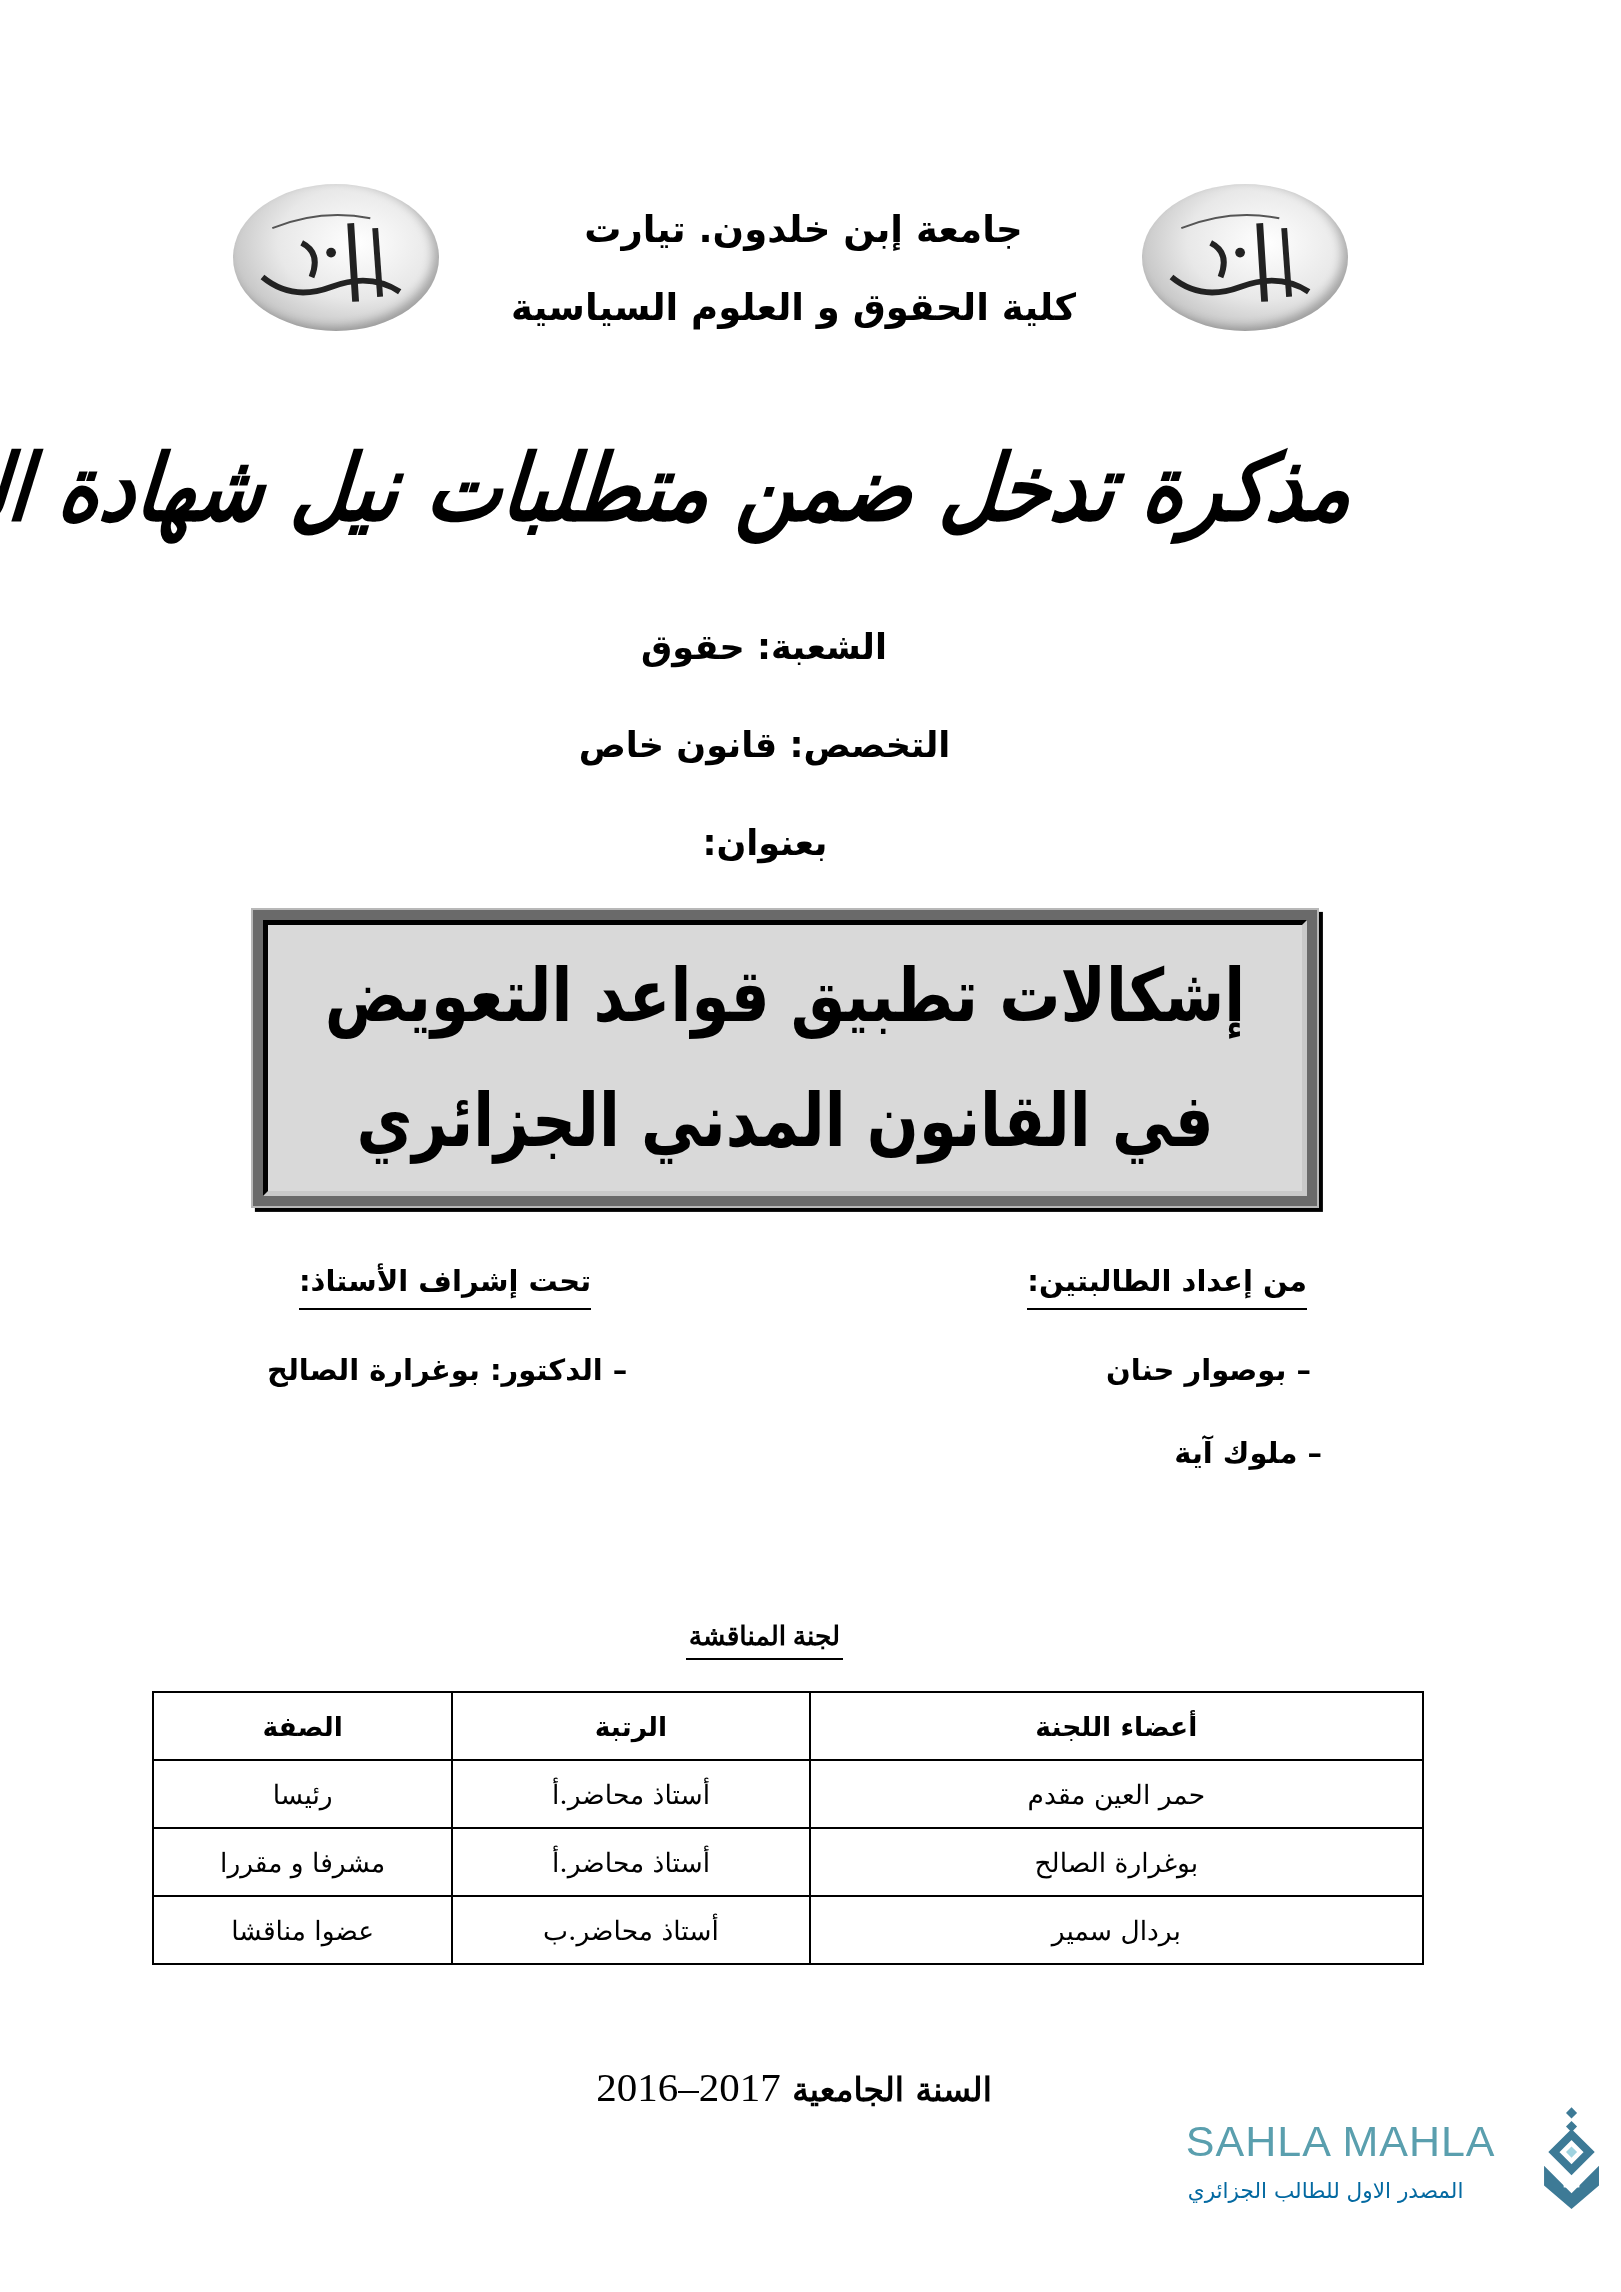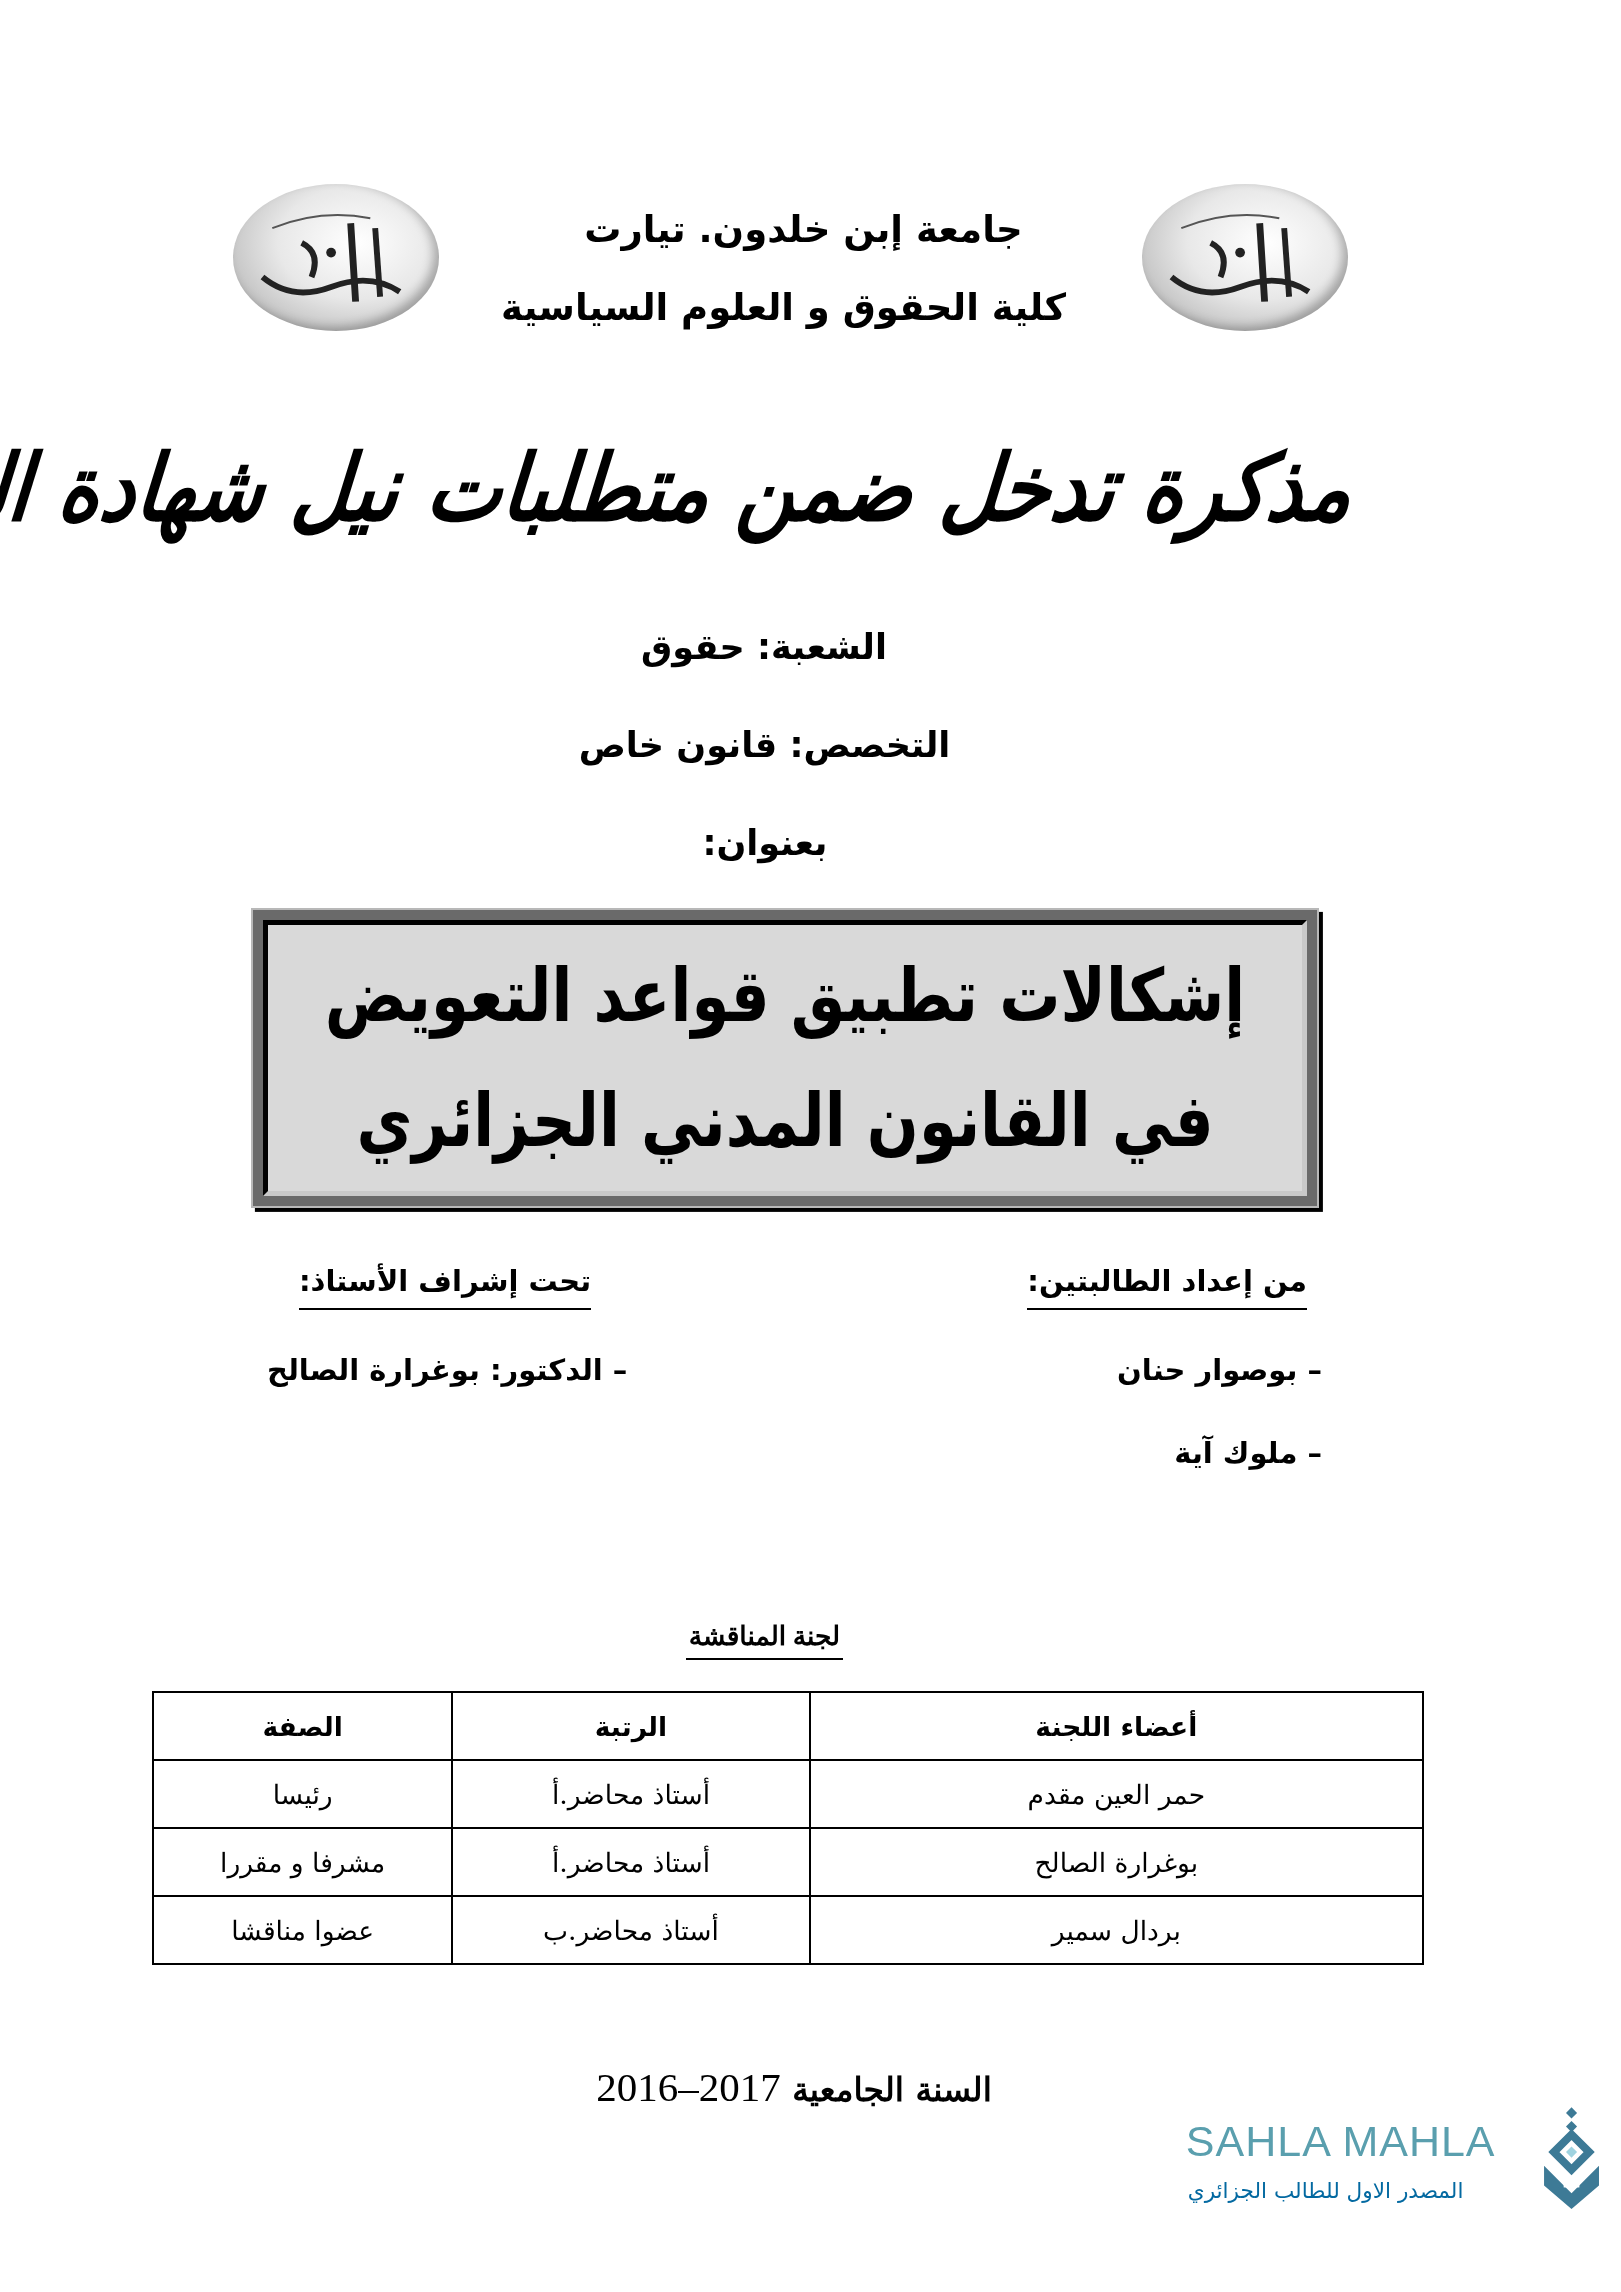--- a/index.html
+++ b/index.html
@@ -113,39 +113,39 @@
     <path d="M30 95 Q60 120 100 105 Q140 90 170 110" stroke="#222" stroke-width="6" fill="none"></path>
     <path d="M120 40 L125 120" stroke="#222" stroke-width="7" fill="none"></path>
     <path d="M145 45 L150 115" stroke="#222" stroke-width="6" fill="none"></path>
     <path d="M70 60 Q90 70 80 95" stroke="#222" stroke-width="6" fill="none"></path>
     <path d="M40 45 Q90 25 140 35" stroke="#555" stroke-width="2" fill="none"></path>
     <circle cx="100" cy="70" r="5" fill="#222"></circle>
   </svg>
 </div>
 
 <div class="abs center-text uni-name" style="left:470px; top:188px; width:667px;margin-top:20px;">جامعة إبن خلدون. تيارت</div>
-<div class="abs center-text faculty-name" style="left:450px; top:286px; width:667px;text-align:center;">كلية الحقوق و العلوم السياسية</div>
+<div class="abs center-text faculty-name" style="left:460px; top:286px; width:667px;text-align:center;">كلية الحقوق و العلوم السياسية</div>
 
 <div class="abs center-text memo-title" style="left:176px; top:441px; width:1176px;">مذكرة تدخل ضمن متطلبات نيل شهادة الماستر</div>
 
 <div class="abs center-text field-line" style="left:568px; top:627px; width:392px;">الشعبة: حقوق</div>
 <div class="abs center-text field-line" style="left:549px; top:725px; width:431px;">التخصص: قانون خاص</div>
 <div class="abs center-text field-line" style="left:667px; top:823px; width:196px;">بعنوان:</div>
 
 <div class="abs title-box">
   <div class="title-box-inner">
     <div class="thesis-line">إشكالات تطبيق قواعد التعويض</div>
     <div class="thesis-line">في القانون المدني الجزائري</div>
   </div>
 </div>
 
 <div class="abs" style="right:314px; top:1264px;">
   <div class="section-head">من إعداد الطالبتين:</div>
 </div>
-<div class="abs person" style="right:299px; top:1353px;">– بوصوار حنان</div>
+<div class="abs person" style="right:310px; top:1353px;">– بوصوار حنان</div>
 <div class="abs person" style="right:299px; top:1436px;">– ملوك آية</div>
 
 <div class="abs" style="left:299px; top:1264px;">
   <div class="section-head">تحت إشراف الأستاذ:</div>
 </div>
 <div class="abs person" style="left:267px; top:1353px;">– الدكتور:  بوغرارة الصالح</div>
 
 <div class="abs committee-title center-text" style="left:686px; top:1620px; width:157px; border-bottom:2px solid #000; padding-bottom:5.9px;">لجنة المناقشة</div>
 
 <table class="committee">

